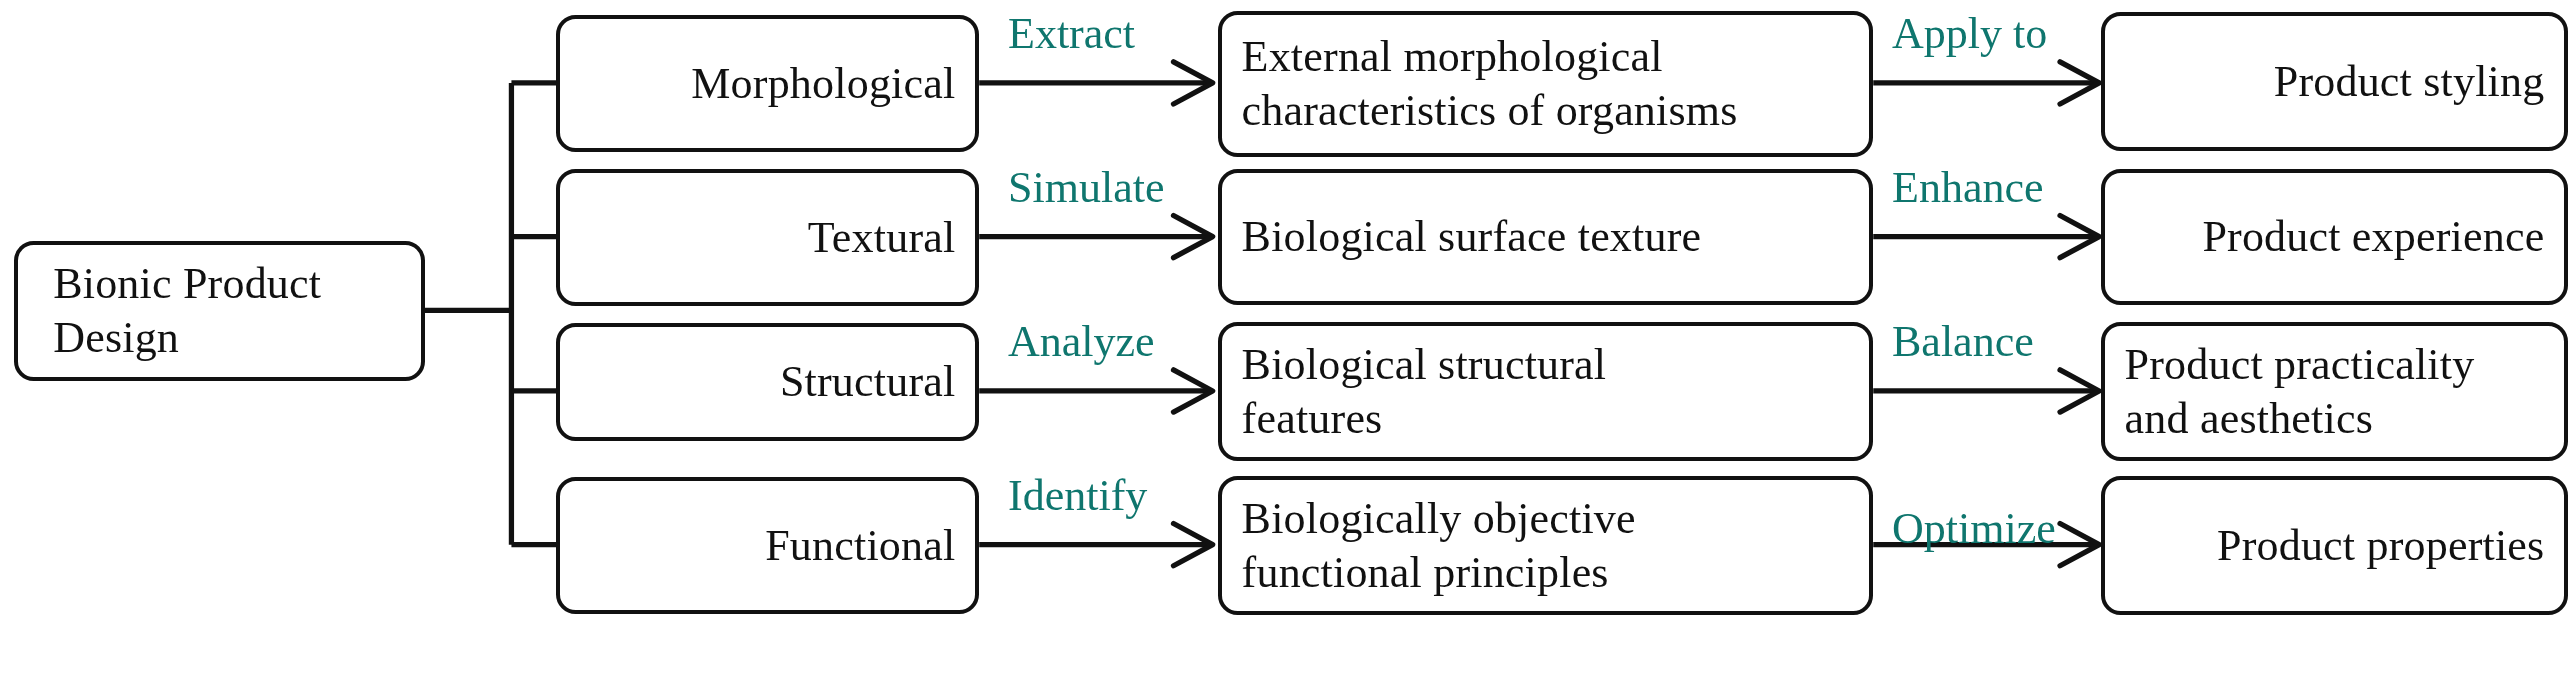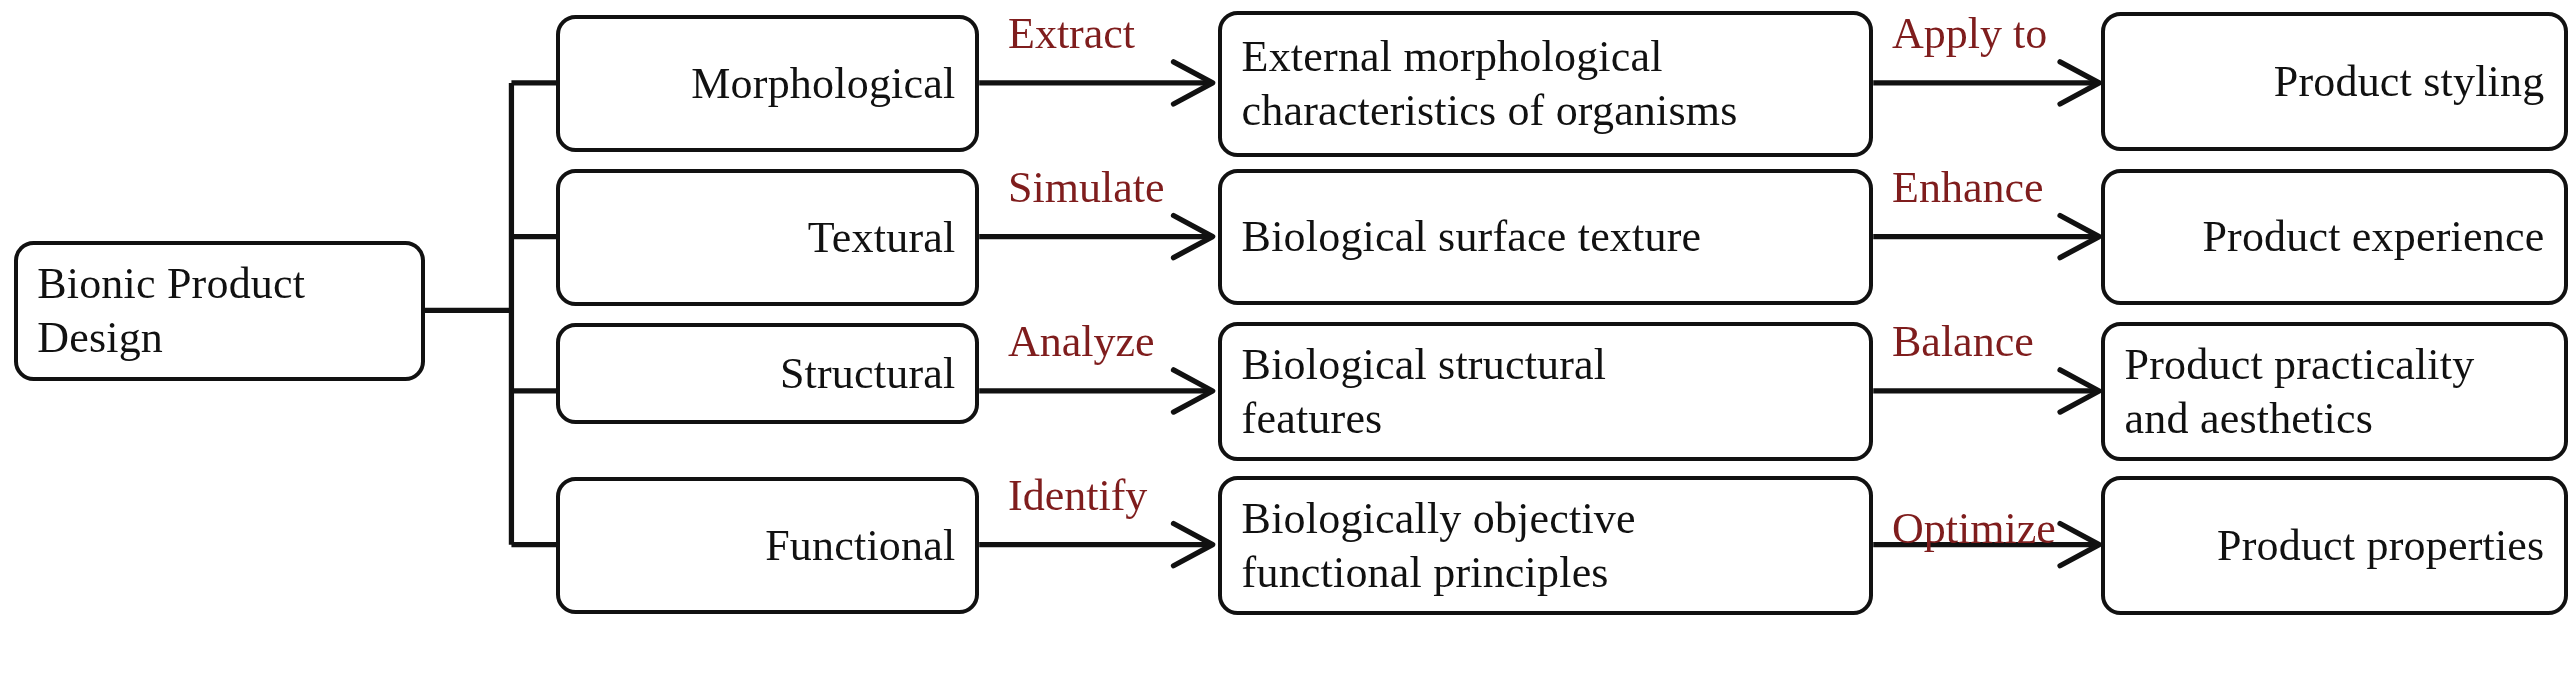--- a/index.html
+++ b/index.html
@@ -47,21 +47,21 @@
     padding: 0 19.6px;
     box-sizing: border-box;
   }
   .node.left .txt  { text-align: left; }
   .node.center .txt{ text-align: right; }
 
   .edge-label {
     position: absolute;
     font-size: 44px;
     line-height: 1;
-    color: #7f1d1d;
+    color: #0f766e;
     white-space: nowrap;
   }
 </style>
 </head>
 <body>
 
 <div id="diagram">
 
   <svg class="connectors" viewBox="0 0 3420 900" xmlns="http://www.w3.org/2000/svg">
     <g stroke="#111111" stroke-width="7" fill="none" stroke-linecap="butt">
@@ -96,31 +96,31 @@
       <polyline points="1558,491 1610,519 1558,547"></polyline>
       <polyline points="1558,695 1610,723 1558,751"></polyline>
 
       <polyline points="2735,82 2787,110 2735,138"></polyline>
       <polyline points="2735,286 2787,314 2735,342"></polyline>
       <polyline points="2735,491 2787,519 2735,547"></polyline>
       <polyline points="2735,695 2787,723 2735,751"></polyline>
     </g>
   </svg>
 
-  <div class="node left" style="left:13.6px; top:241px; width:411px; height:140px;">
+  <div class="node left" style="left:13.6px; top:241px; width:411px; height:140px;padding-left:16px;">
     <span class="txt"><span>Bionic Product</span><br><span>Design</span></span>
   </div>
 
   <div class="node center" style="left:556px; top:15px; width:423px; height:137px;">
     <span class="txt">Morphological</span>
   </div>
   <div class="node center" style="left:556px; top:169px; width:423px; height:137px;">
     <span class="txt">Textural</span>
   </div>
-  <div class="node center" style="left:556px; top:323px; width:423px; height:101px;">
+  <div class="node center" style="left:556px; top:323px; width:423px; height:118px;">
     <span class="txt">Structural</span>
   </div>
   <div class="node center" style="left:556px; top:477px; width:423px; height:137px;">
     <span class="txt">Functional</span>
   </div>
 
   <div class="edge-label" style="left:1008px; top:12px;">Extract</div>
   <div class="edge-label" style="left:1008px; top:166px;">Simulate</div>
   <div class="edge-label" style="left:1008px; top:320px;">Analyze</div>
   <div class="edge-label" style="left:1008px; top:474px;">Identify</div>

